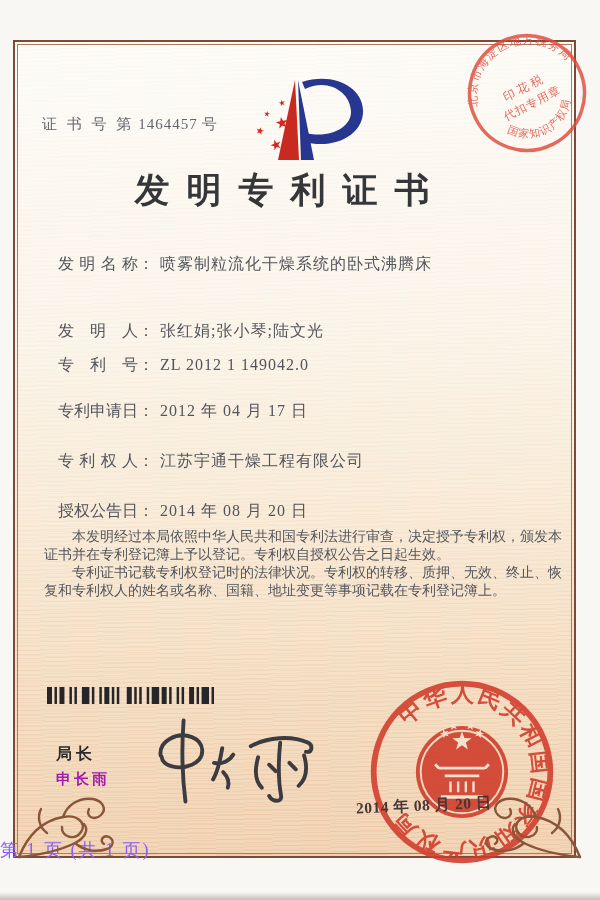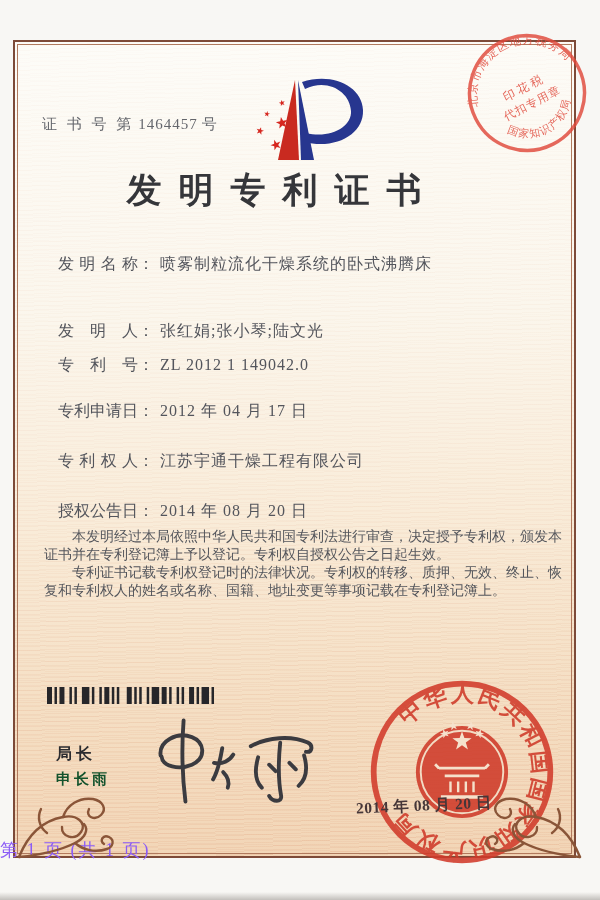--- a/index.html
+++ b/index.html
@@ -20,34 +20,34 @@
     background:
       repeating-linear-gradient(-2deg, rgba(210,120,80,.10) 0 1px, transparent 1px 4px),
       repeating-linear-gradient(1deg, rgba(210,120,80,.07) 0 1px, transparent 1px 5px);
     -webkit-mask-image:linear-gradient(to bottom,rgba(0,0,0,.18),rgba(0,0,0,.35) 50%,#000 95%);
             mask-image:linear-gradient(to bottom,rgba(0,0,0,.18),rgba(0,0,0,.35) 50%,#000 95%);
   }
   .abs{position:absolute;}
   .cert-no{left:42px;top:83px;font-size:15px;color:#64666c;letter-spacing:3px;margin-top:32px;}
   .cert-no .num{letter-spacing:1px;margin:0 4px;}
   .title{
-    left:4px;top:167px;width:540px;text-align:center;
+    left:12px;top:167px;width:540px;text-align:center;
     font-size:35px;font-weight:600;color:#35363a;
     letter-spacing:17px;text-indent:17px;
   }
   .frow{left:44px;font-size:16px;color:#53555c;white-space:nowrap;margin-left:14px;}
   .flabel{display:inline-block;width:80px;text-align:justify;text-align-last:justify;}
   .fvalue{margin-left:6px;letter-spacing:1px;}
   .paras{
     left:44px;top:528px;width:518px;
     font-size:14px;line-height:18px;color:#54565c;text-align:justify;
   }
   .paras p{margin:0;text-indent:2em;}
   .director-title{left:56px;top:744px;font-size:16px;font-weight:600;color:#2c2c30;letter-spacing:4px;}
-  .director-name{left:56px;top:770px;font-size:15px;font-weight:600;color:#14532d;letter-spacing:3px;}
+  .director-name{left:56px;top:770px;font-size:15px;font-weight:600;color:#a21caf;letter-spacing:3px;}
   .footer{left:0;top:838px;width:590px;text-align:left;font-size:18px;color:#8b5cf6;letter-spacing:2px;}
   .seal{left:366px;top:676px;width:192px;height:192px;opacity:.88;}
   .seal-date{
     left:356px;top:795px;width:160px;font-size:15.5px;font-weight:700;
     color:#463638;letter-spacing:.5px;transform:rotate(-2.5deg);white-space:nowrap;
   }
   .tax-stamp{left:462px;top:28px;width:130px;height:130px;transform:rotate(-27deg);opacity:.82;}
   .logo{left:232px;top:72px;width:145px;height:98px;}
   .barcode{left:47px;top:687px;width:172px;height:17px;}
   .signature{left:133px;top:713px;width:184px;height:96px;}

